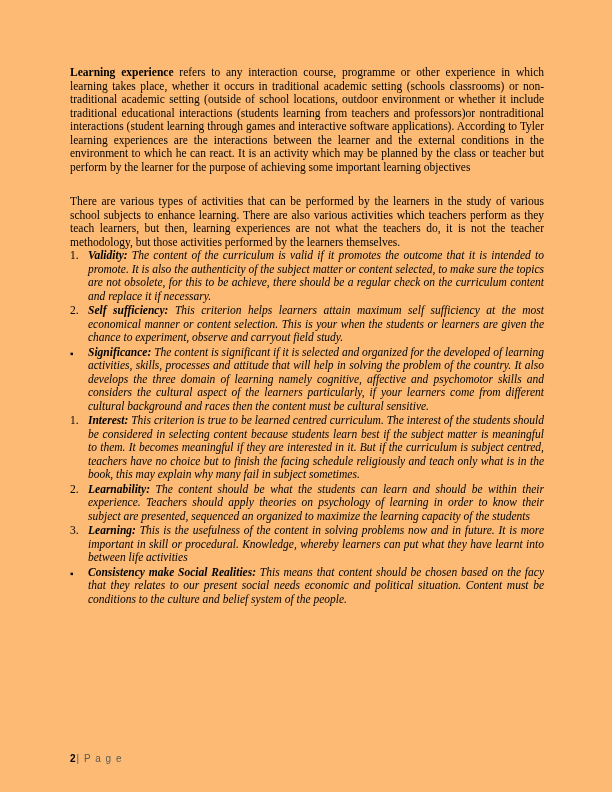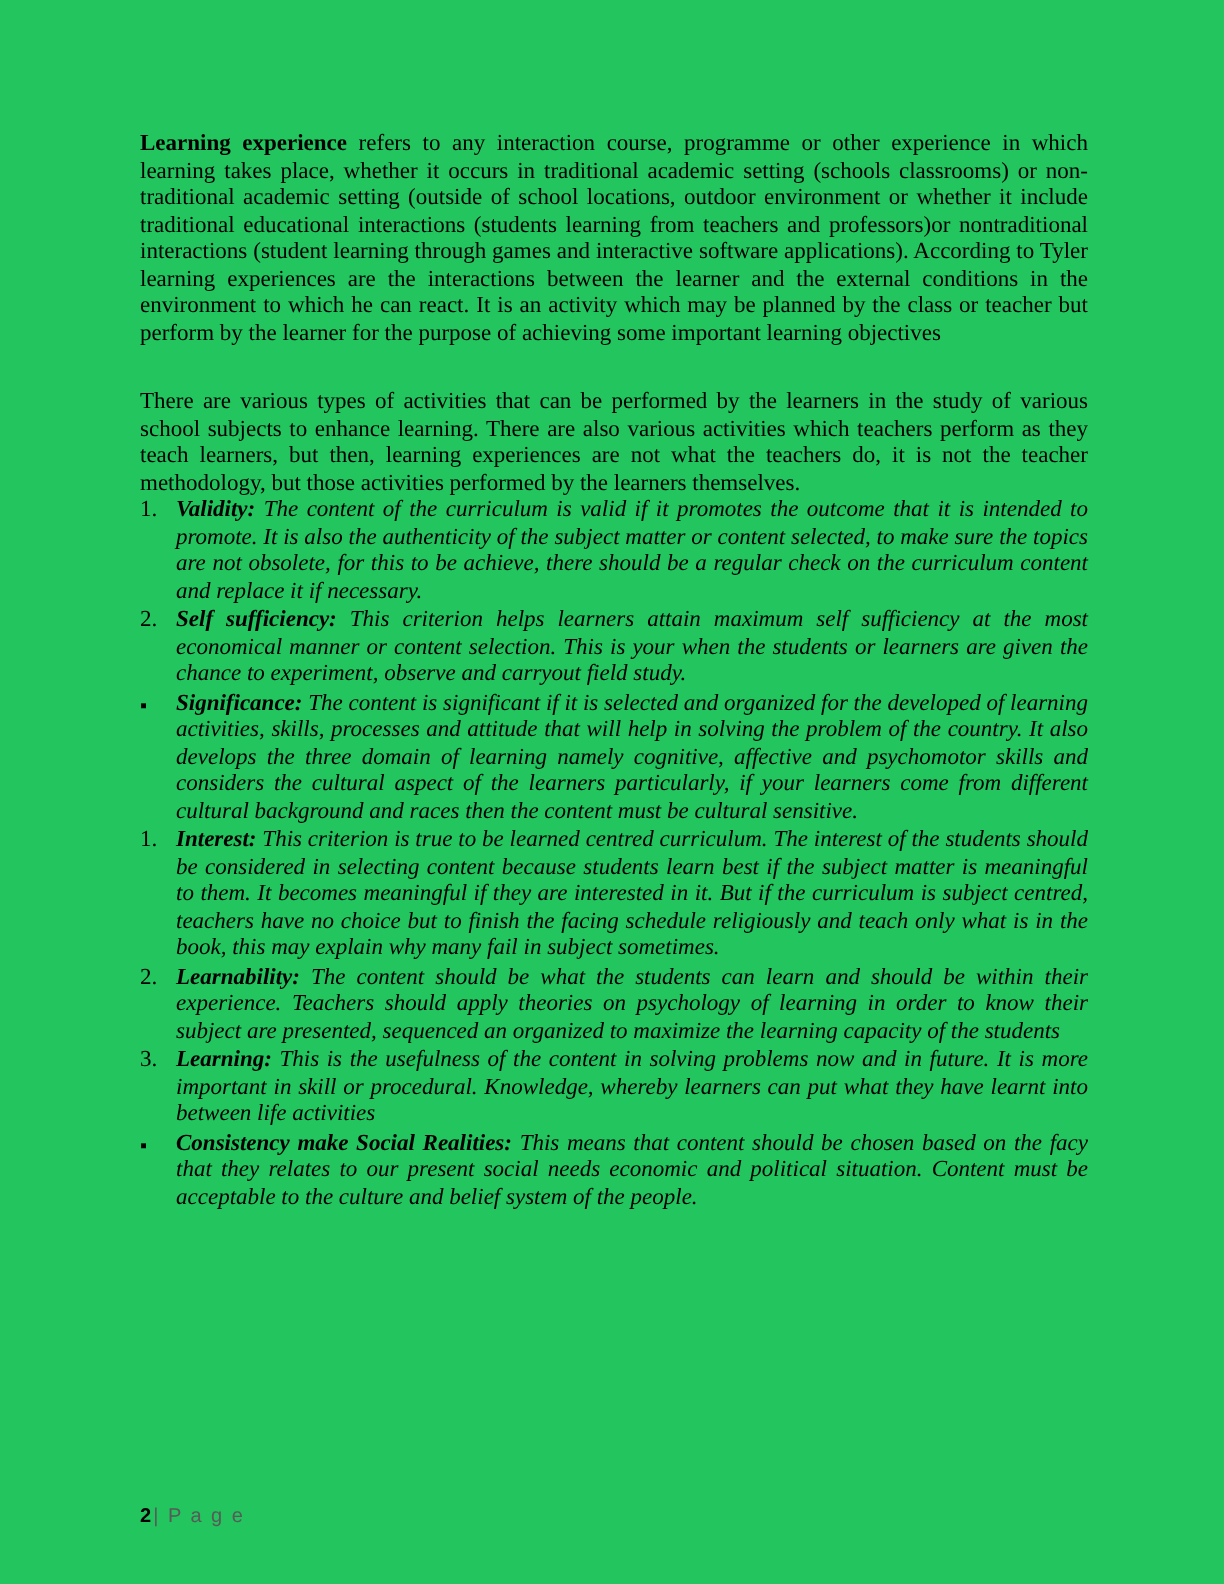--- a/index.html
+++ b/index.html
@@ -1,20 +1,20 @@
 <!DOCTYPE html>
 <html><head>
 <meta charset="utf-8">
 <style>
   html, body { margin: 0; padding: 0; background: #ffffff; }
   .page {
     width: 612px;
     height: 792px;
     position: relative;
-    background: #22c55e;
+    background: #fdba74;
     box-sizing: border-box;
     padding: 66px 68px 0 70px;
     font-family: "Liberation Serif", serif;
     font-size: 11.5px;
     line-height: 13.5px;
     color: #000000;
     overflow: hidden;
   }
   .para { margin: 0; text-align: justify; }
   .para-gap { margin-top: 21px; }
@@ -77,21 +77,21 @@
       <div class="li-text"><b>Learnability:</b><span> The content should be what the students can learn and should be within their experience. Teachers should apply theories on psychology of learning in order to know their subject are presented, sequenced an organized to maximize the learning capacity of the students</span></div>
     </div>
 
     <div class="li">
       <span class="marker">3.</span>
       <div class="li-text"><b>Learning:</b><span> This is the usefulness of the content in solving problems now and in future. It is more important in skill or procedural. Knowledge, whereby learners can put what they have learnt into between life activities</span></div>
     </div>
 
     <div class="li bullet">
       <span class="marker">▪</span>
-      <div class="li-text"><b>Consistency make Social Realities:</b><span> This means that content should be chosen based on the facy that they relates to our present social needs economic and political situation. Content must be acceptable to the culture and belief system of the people.</span></div>
+      <div class="li-text"><b>Consistency make Social Realities:</b><span> This means that content should be chosen based on the facy that they relates to our present social needs economic and political situation. Content must be conditions to the culture and belief system of the people.</span></div>
     </div>
 
   </div>
 
   <div class="footer">
     <span class="pgnum">2</span><span class="pglabel">| P a g e</span>
   </div>
 
 </div>
 

